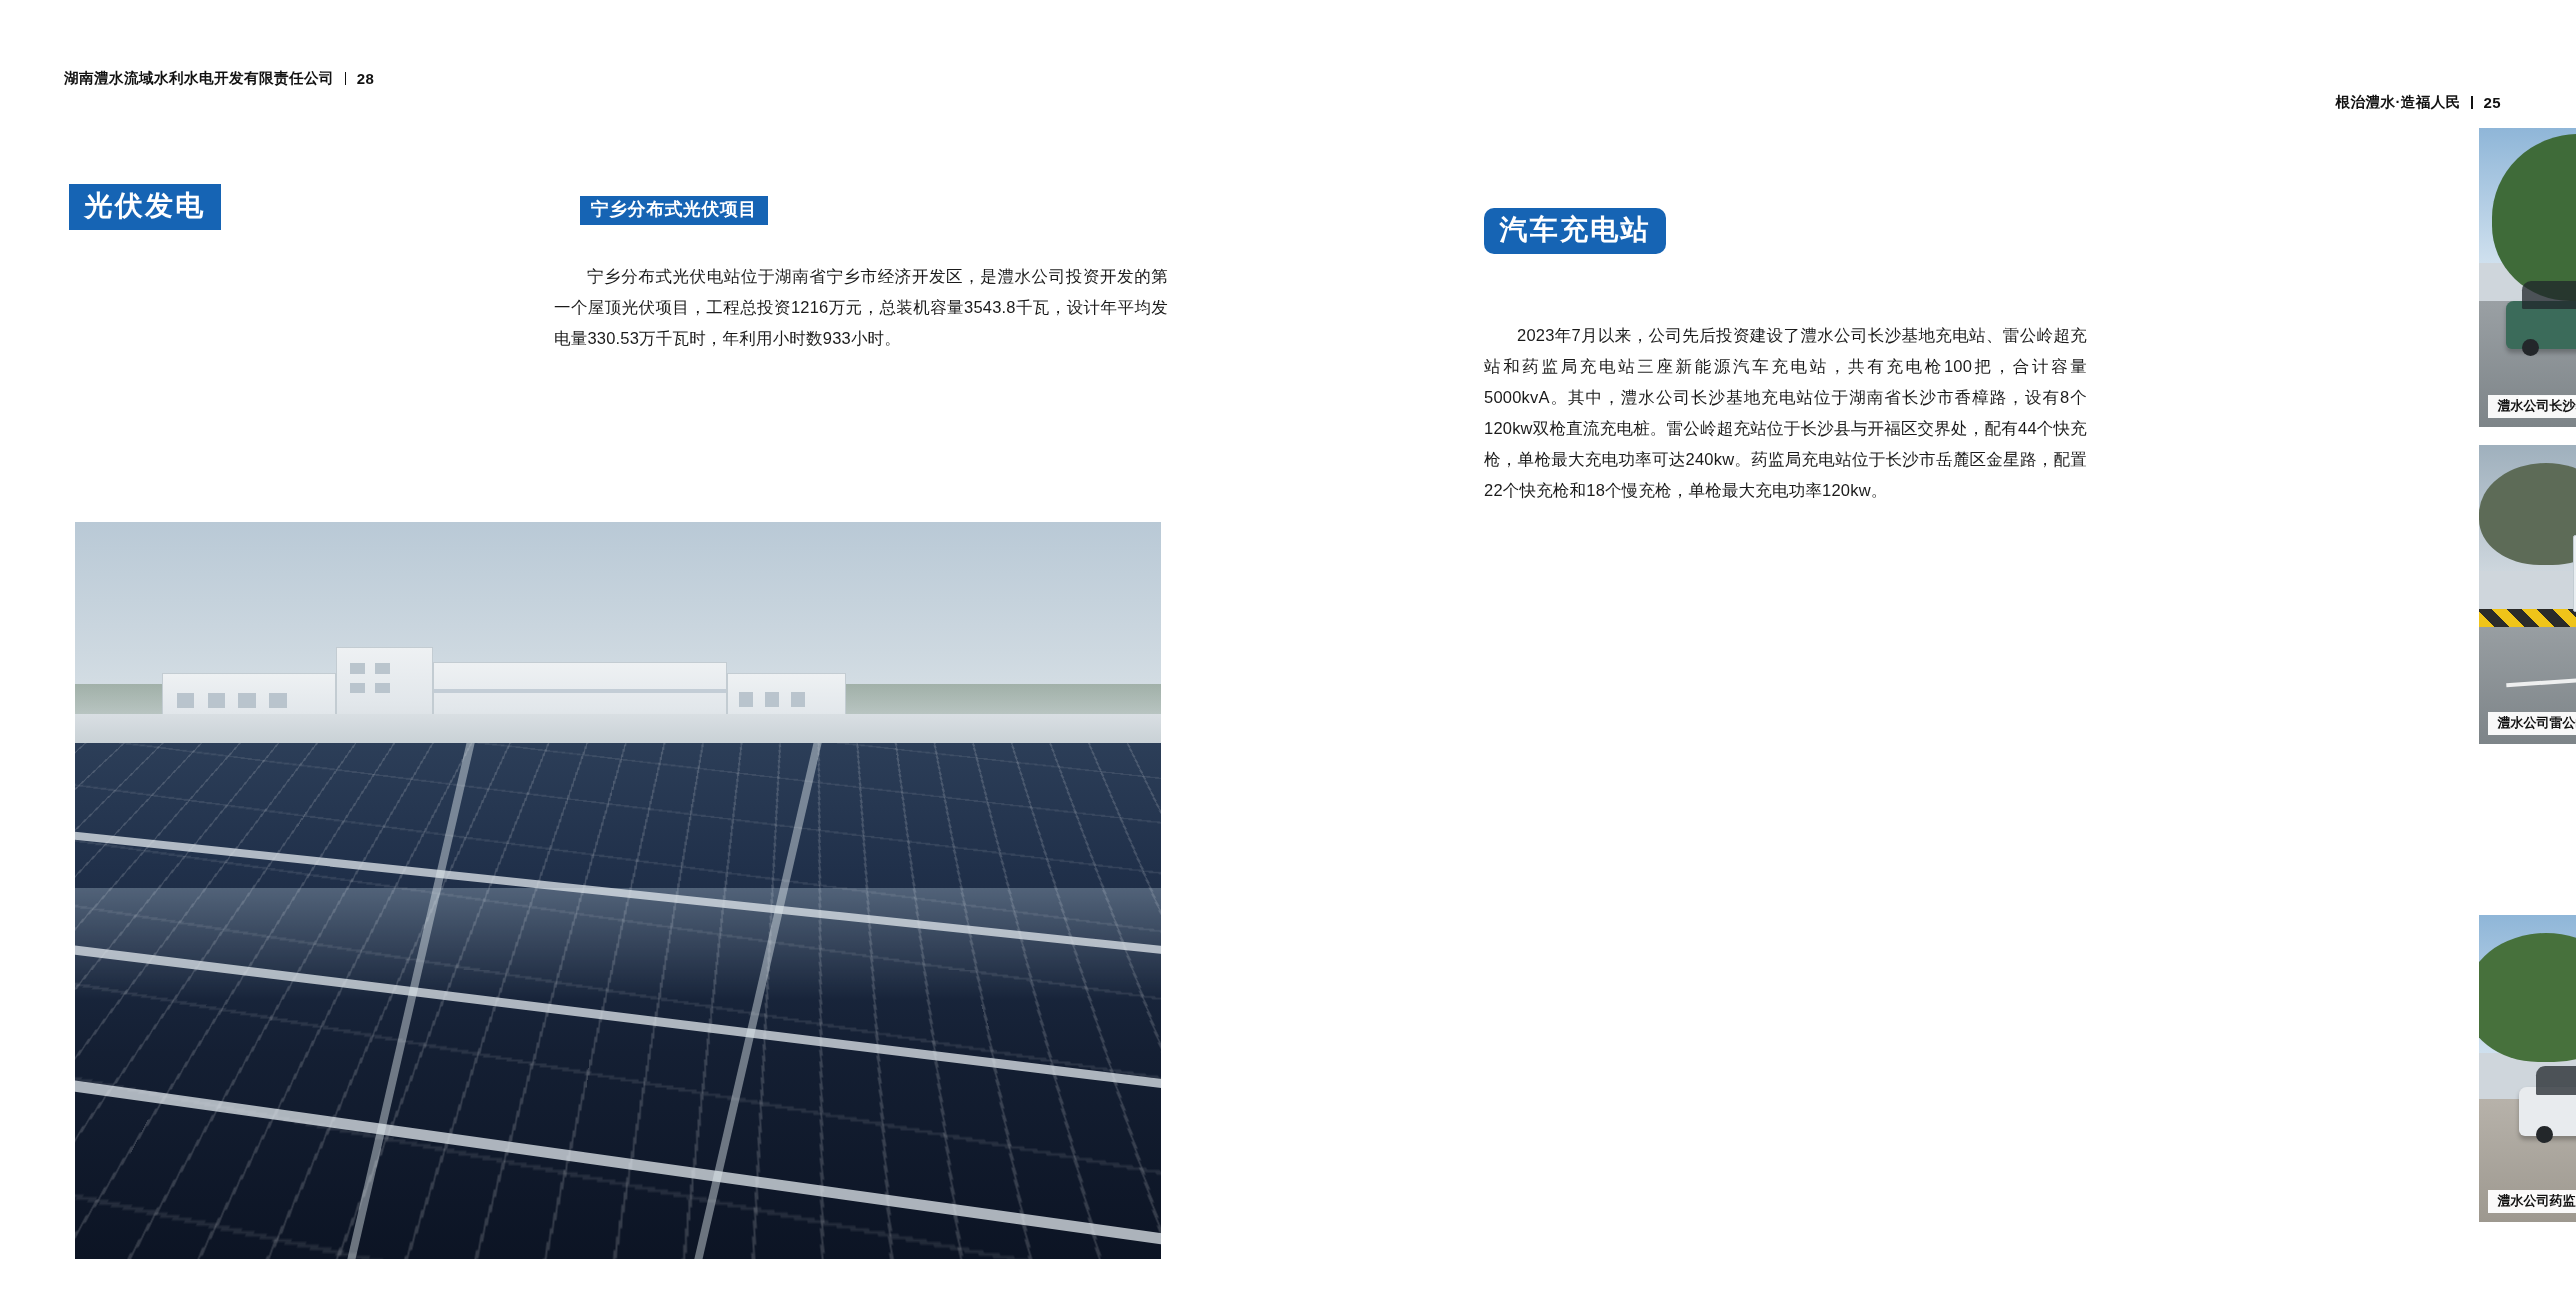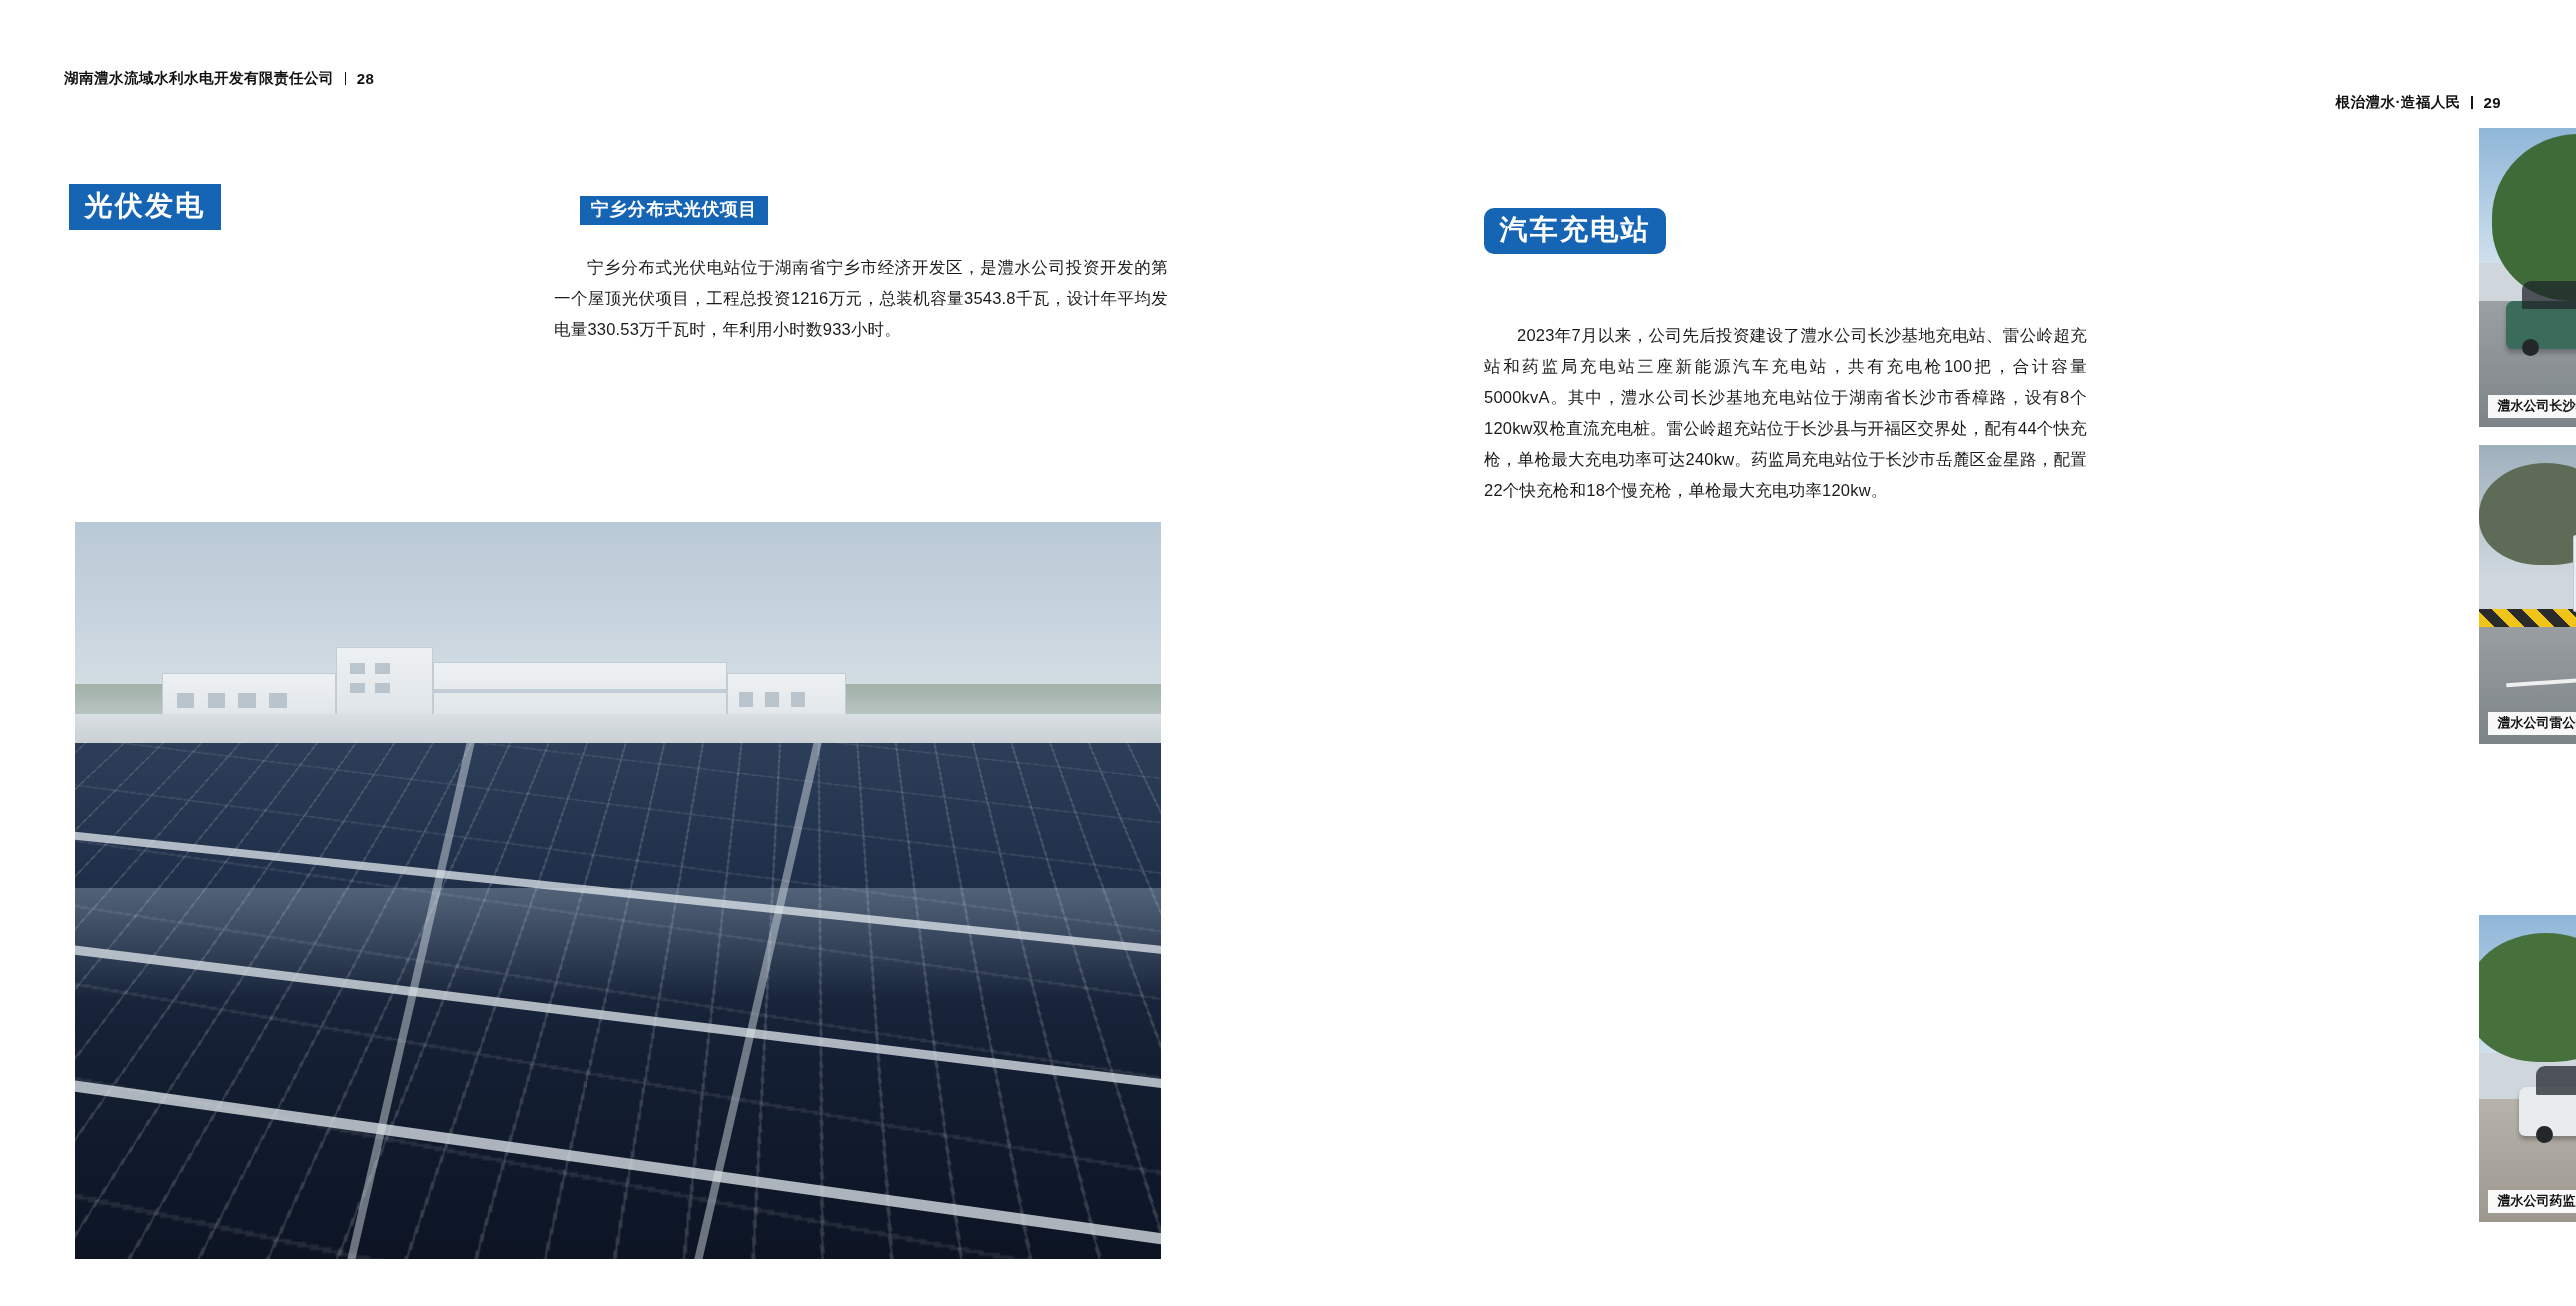--- a/index.html
+++ b/index.html
@@ -190,21 +190,21 @@
     <div class="runhead left">
       <span>湖南澧水流域水利水电开发有限责任公司</span>
       <span class="bar"></span>
       <span class="pageno">28</span>
     </div>
 
     <div class="badge-title" style="left:69px; top:184px;">光伏发电</div>
 
     <div class="badge-sub" style="left:580px; top:196px;">宁乡分布式光伏项目</div>
 
-    <div class="bodytext" style="left:554px; top:252px; width:614px;">
+    <div class="bodytext" style="left:554px; top:261px; width:614px;">
       <p>宁乡分布式光伏电站位于湖南省宁乡市经济开发区，是澧水公司投资开发的第一个屋顶光伏项目，工程总投资1216万元，总装机容量3543.8千瓦，设计年平均发电量330.53万千瓦时，年利用小时数933小时。</p>
     </div>
 
     <div class="photo solar-wrap">
       <div class="sky"></div>
       <div class="far-trees"></div>
 
       <div class="bldg" style="left:8%; top:20.5%; width:16%; height:9%;">
         <div class="bldg-win" style="left:8%; top:30%; width:10%; height:22%;"></div>
         <div class="bldg-win" style="left:26%; top:30%; width:10%; height:22%;"></div>
@@ -238,21 +238,21 @@
         <div class="panel-seam" style="left:62%; top:-5%; width:7.7px; height:120%; transform: rotate(13deg); background:rgba(225,232,238,.45);"></div>
       </div>
     </div>
   </div>
 
   <div class="page page-right">
 
     <div class="runhead right">
       <span>根治澧水·造福人民</span>
       <span class="bar"></span>
-      <span class="pageno">29</span>
+      <span class="pageno">25</span>
     </div>
 
     <div class="badge-title" style="left:196px; top:184px;border-radius:10px;">汽车充电站</div>
 
     <div class="bodytext" style="left:196px; top:296px; width:603px;">
       <p>2023年7月以来，公司先后投资建设了澧水公司长沙基地充电站、雷公岭超充站和药监局充电站三座新能源汽车充电站，共有充电枪100把，合计容量5000kvA。其中，澧水公司长沙基地充电站位于湖南省长沙市香樟路，设有8个120kw双枪直流充电桩。雷公岭超充站位于长沙县与开福区交界处，配有44个快充枪，单枪最大充电功率可达240kw。药监局充电站位于长沙市岳麓区金星路，配置22个快充枪和18个慢充枪，单枪最大充电功率120kw。</p>
     </div>
 
     <div class="photo ph1">
       <div class="ph-sky-blue"></div>

